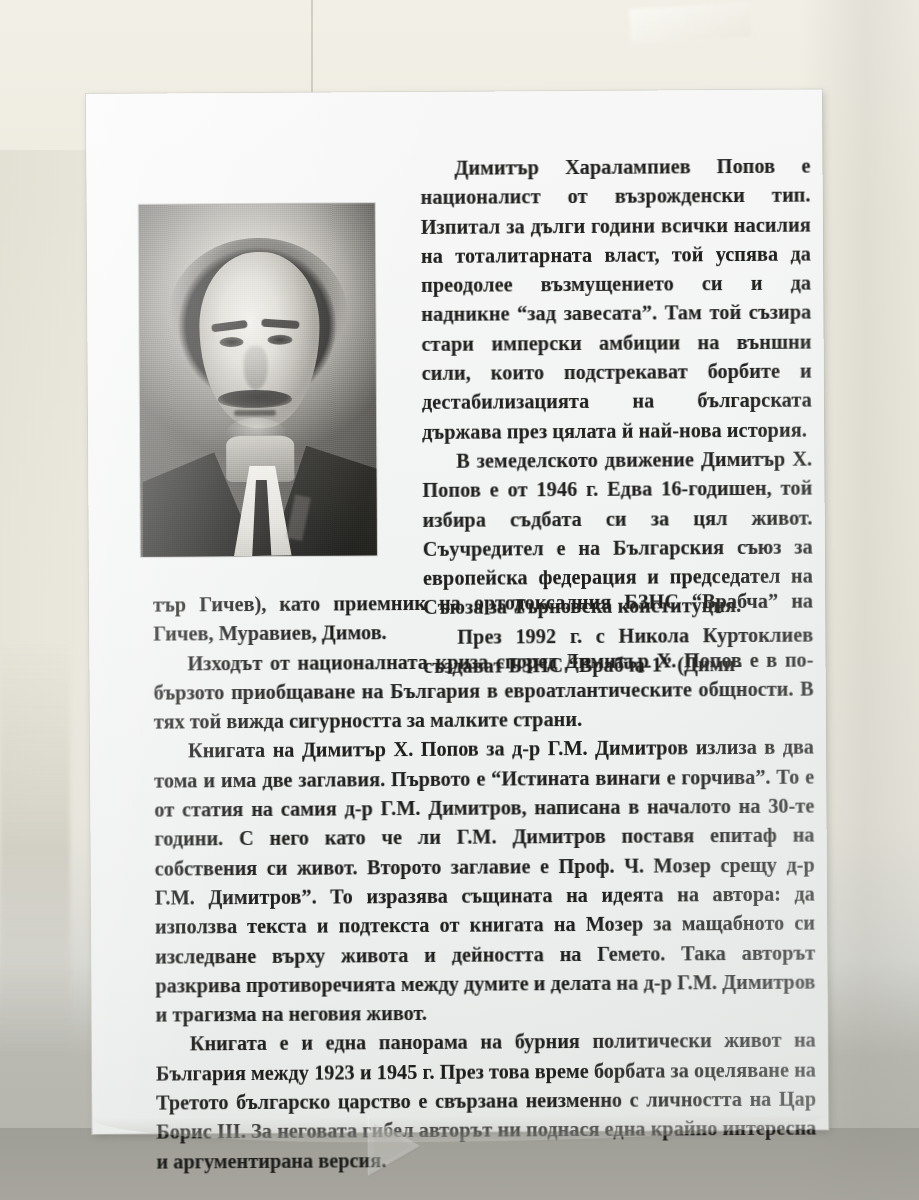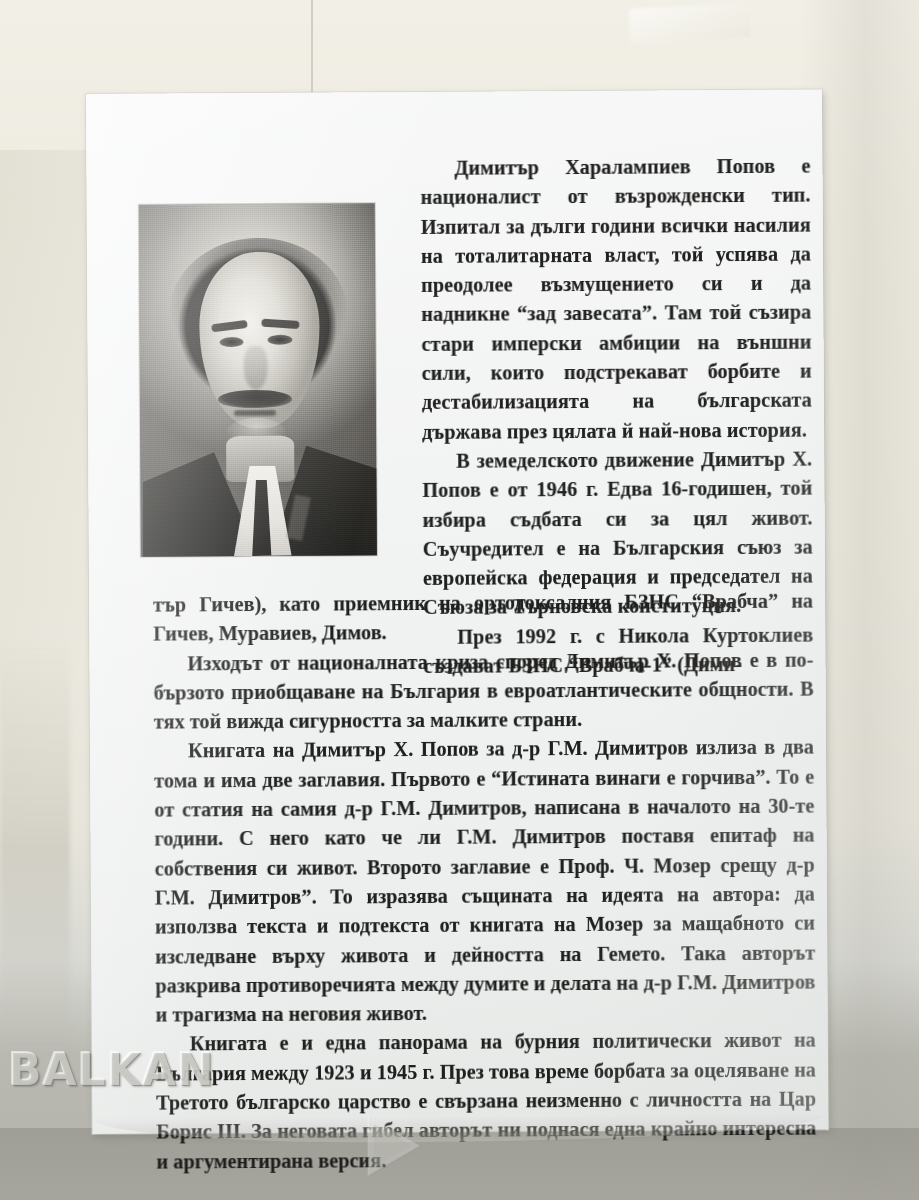--- a/index.html
+++ b/index.html
@@ -358,18 +358,17 @@
       <p class="para">Изходът от националната криза според Димитър Х. Попов е в по-бързото приобщаване на България в евроатлантическите общности. В тях той вижда сигурността за малките страни.</p>
       <p class="para">Книгата на Димитър Х. Попов за д-р Г.М. Димитров излиза в два тома и има две заглавия. Първото е “Истината винаги е горчива”. То е от статия на самия д-р Г.М. Димитров, написана в началото на 30-те години. С него като че ли Г.М. Димитров поставя епитаф на собствения си живот. Второто заглавие е Проф. Ч. Мозер срещу д-р Г.М. Димитров”. То изразява същината на идеята на автора: да използва текста и подтекста от книгата на Мозер за мащабното си изследване върху живота и дейността на Гемето. Така авторът разкрива противоречията между думите и делата на д-р Г.М. Димитров и трагизма на неговия живот.</p>
       <p class="para">Книгата е и една панорама на бурния политически живот на България между 1923 и 1945 г. През това време борбата за оцеляване на Третото българско царство е свързана неизменно с личността на Цар Борис III. За неговата гибел авторът ни поднася една крайно интересна и аргументирана версия.</p>
     </div>
 
     <div class="page-sheen"></div>
     <div class="page-bottom-curl"></div>
   </div>
 
   <div class="watermark">
-    <div class="wm-balkan">BALKAN</div>
     <div class="wm-play"></div>
     <div class="wm-play-inner"></div>
   </div>
 
 </div>
 
 </body></html>

